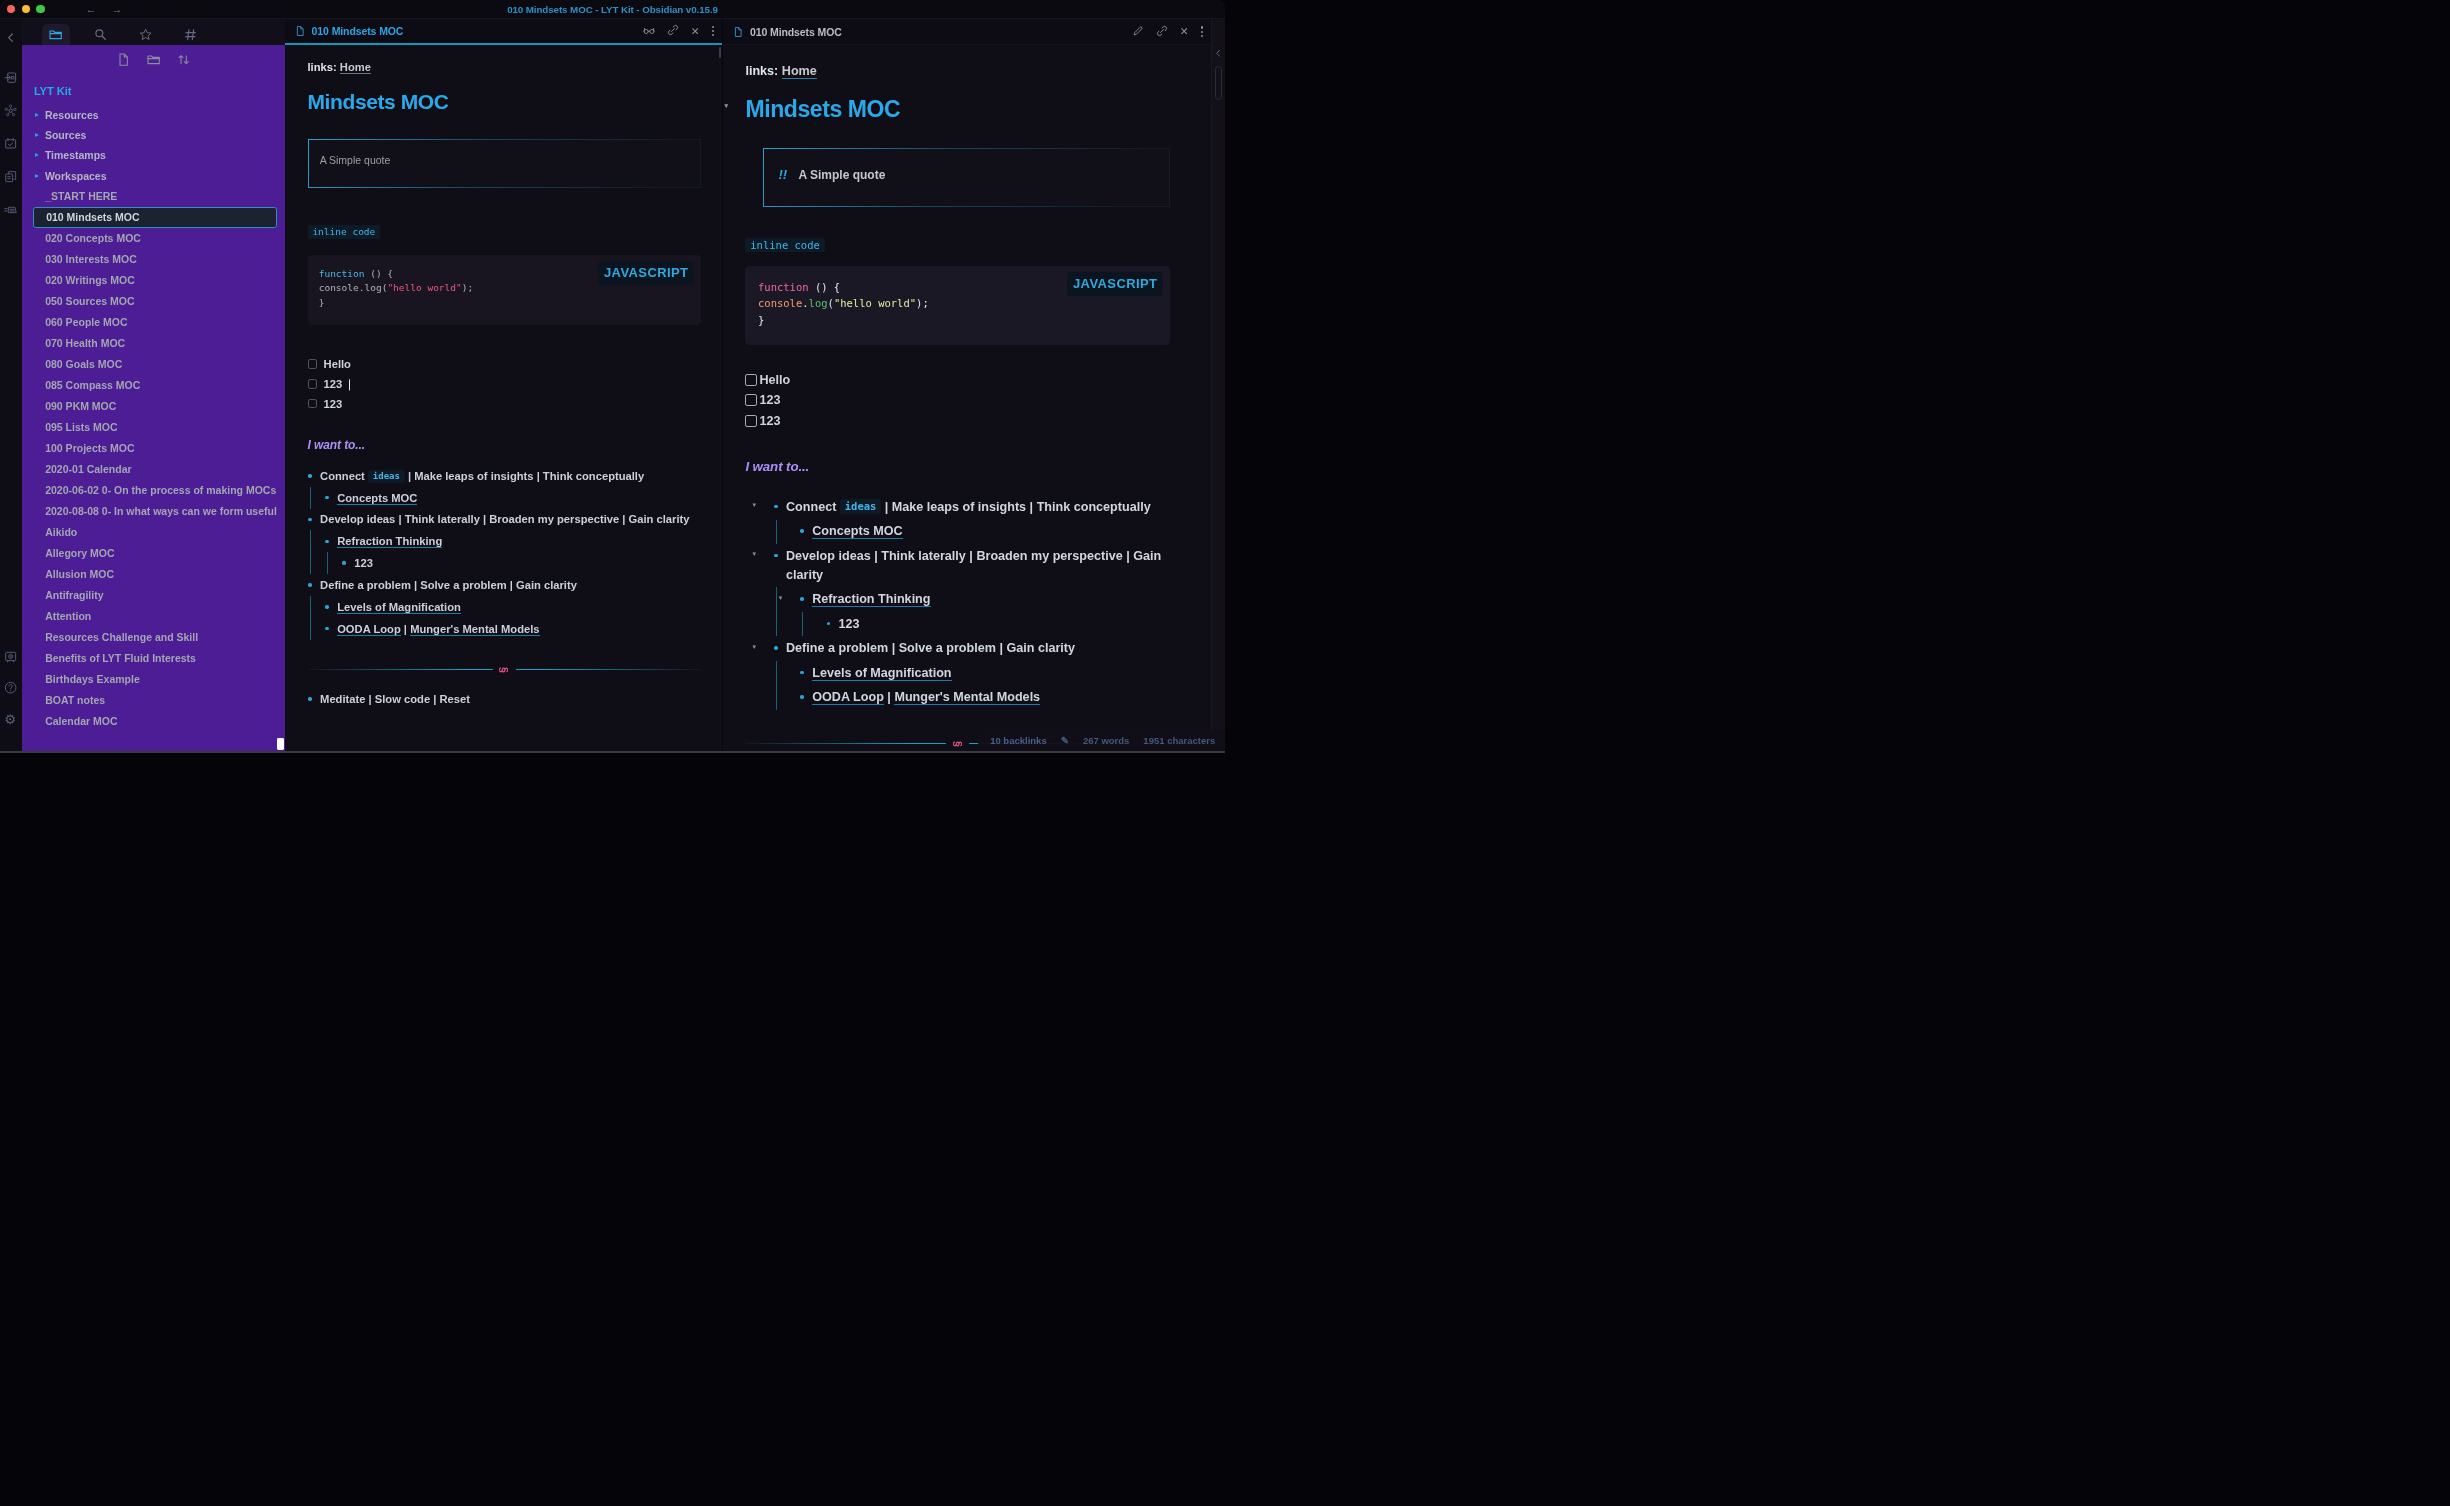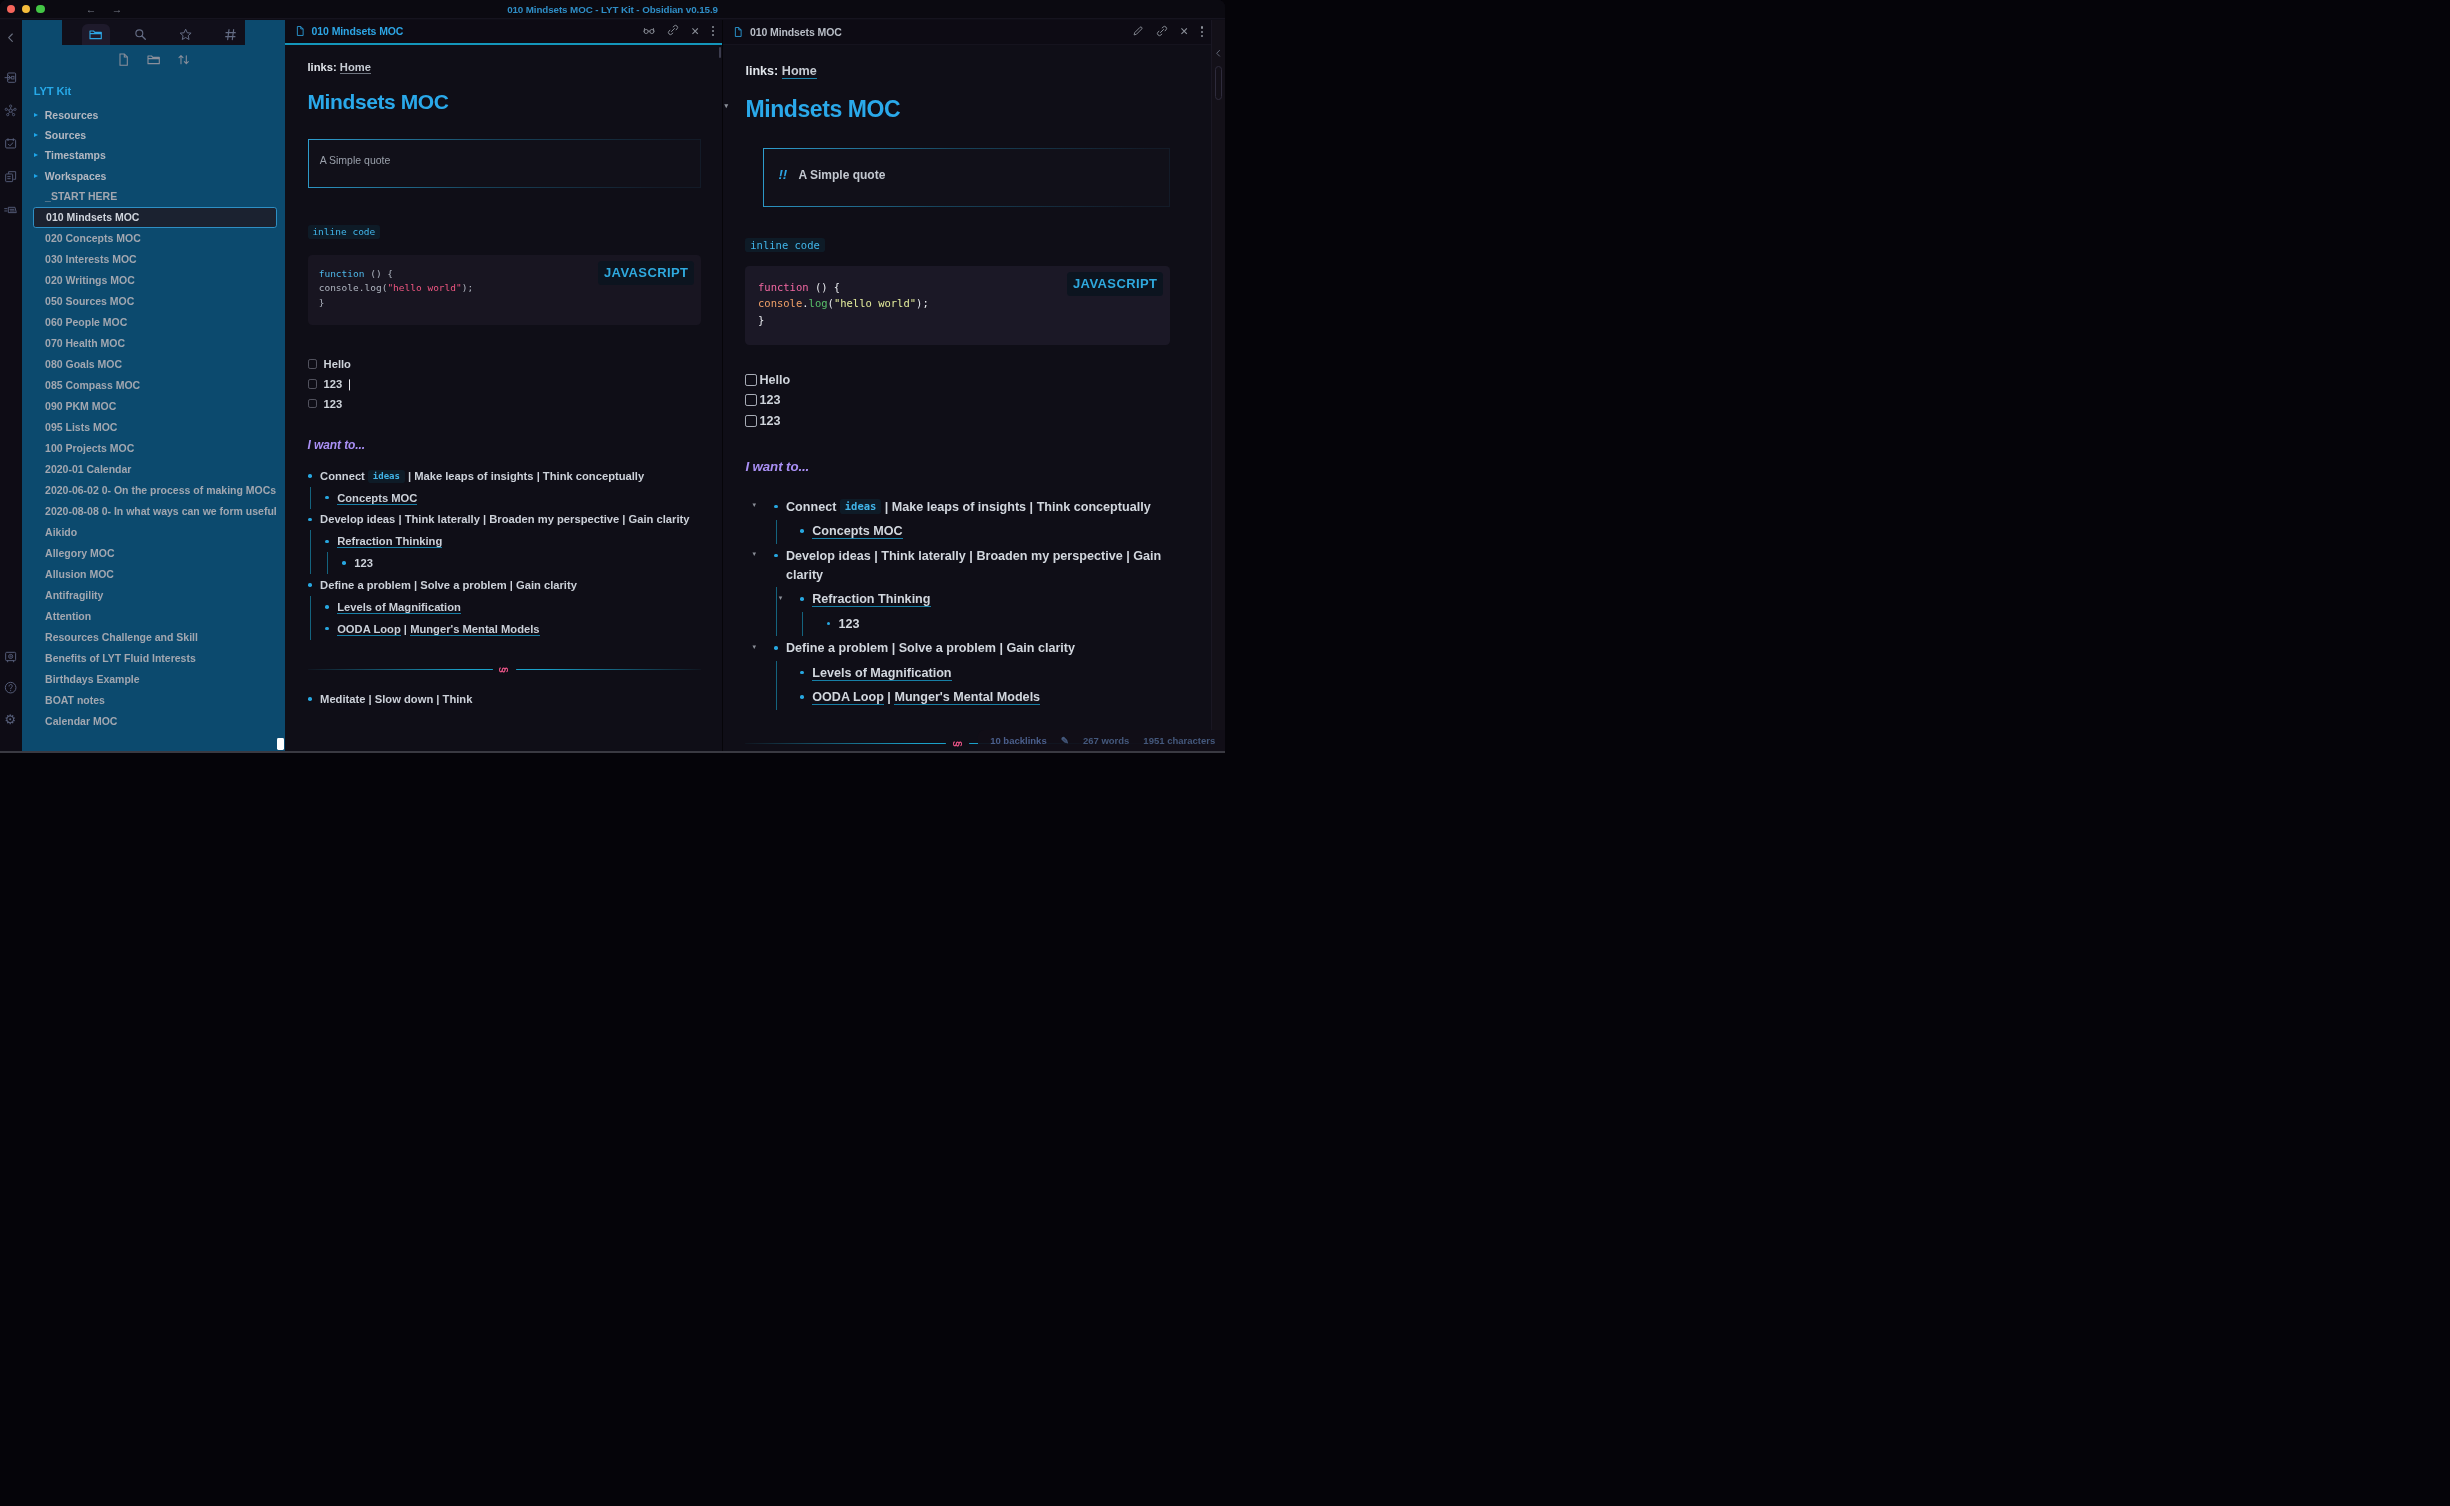--- a/index.html
+++ b/index.html
@@ -21,21 +21,21 @@
   .ribbon { width:22px; background:#0e0c15; display:flex; flex-direction:column; align-items:center; flex-shrink:0; }
   .ribbon .chev { margin-top:11.2px; color:#6a7080; }
   .ribbon .rgroup { margin-top:27px; display:flex; flex-direction:column; gap:19.7px; }
   .ribbon .rspacer { flex:1; }
   .ribbon .rbottom { display:flex; flex-direction:column; gap:18px; margin-bottom:25px; }
   .ricon { width:13.3px; height:13.3px; color:#555d78; }
   .ricon svg { width:13.3px; height:13.3px; }
   .gear-glyph { font-size:13.3px; color:#555d78; line-height:13.3px; }
 
   
-  .sidebar { width:263px; background:#0c4a6e; flex-shrink:0; position:relative; display:flex; flex-direction:column;align-items:center; }
+  .sidebar { width:263px; background:#4c1d95; flex-shrink:0; position:relative; display:flex; flex-direction:column; }
   .side-tabs { height:25px; background:#110f1a; display:flex; align-items:center; padding-left:19.7px; gap:17px; }
   .side-tab { width:28px; height:21px; display:flex; align-items:center; justify-content:center; border-radius:5.6px 5.6px 0 0; color:#646c84; margin-top:4.2px; }
   .side-tab.active { background:#1e1a2b; color:#2da5e4; }
   .side-tab svg { width:13.3px; height:13.3px; }
   .nav-actions { height:31px; display:flex; align-items:center; justify-content:center; gap:17px; color:#8a8f9b; }
   .nav-actions svg { width:13.3px; height:13.3px; }
   .filelist { flex:1; overflow:hidden; padding:5.6px 8.4px 0 11.2px; }
   .vault { font-size:11.2px; font-weight:bold; color:#27a9e8; padding:4.2px 0 7px 0.7px; letter-spacing:-0.1px; }
   .frow { display:flex; align-items:center; height:20.4px; gap:6.3px; cursor:default; }
   .ftri { width:0; height:0; border-left:4.2px solid #1da5e8; border-top:2.8px solid transparent; border-bottom:2.8px solid transparent; margin-left:1.4px; }
@@ -459,21 +459,21 @@
             </div>
           </div>
           <div class="hr">
               <span class="hr-line l"></span>
               <span class="hr-glyph">§</span>
               <span class="hr-line r"></span>
             </div>
           <div class="mdlist">
             <div class="li">
                 <span class="dot"></span>
-                <div class="txt"><span>Meditate | Slow down | Think</span></div>
+                <div class="txt"><span>Meditate | Slow code | Reset</span></div>
               </div>
           </div>
 
         </div>
       </div>
 
       <div class="pane right">
         <div class="pane-head">
           <span class="pane-file-icon"><svg viewBox="0 0 15 17" width="10.5" height="12">
                 <use href="#i-file"></use>

